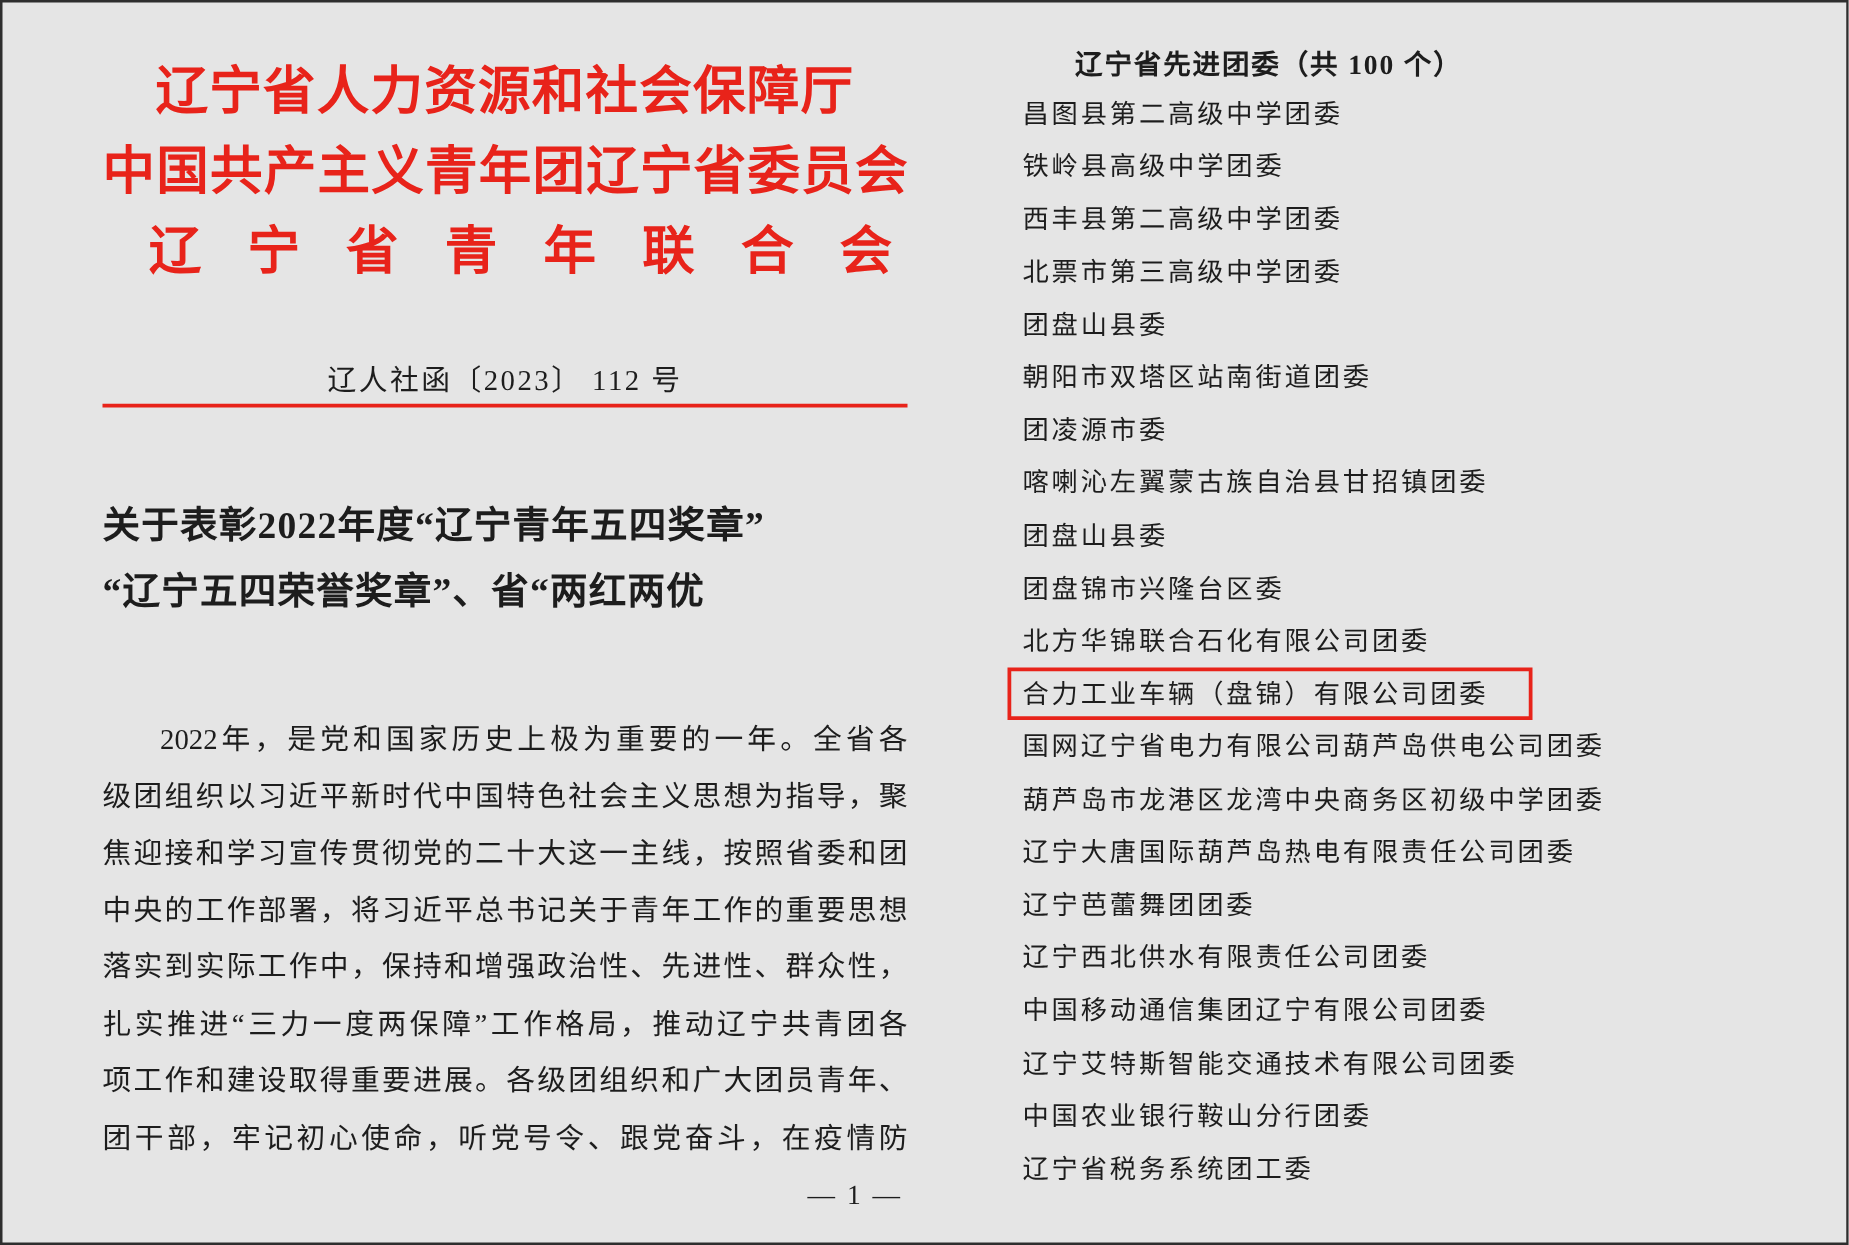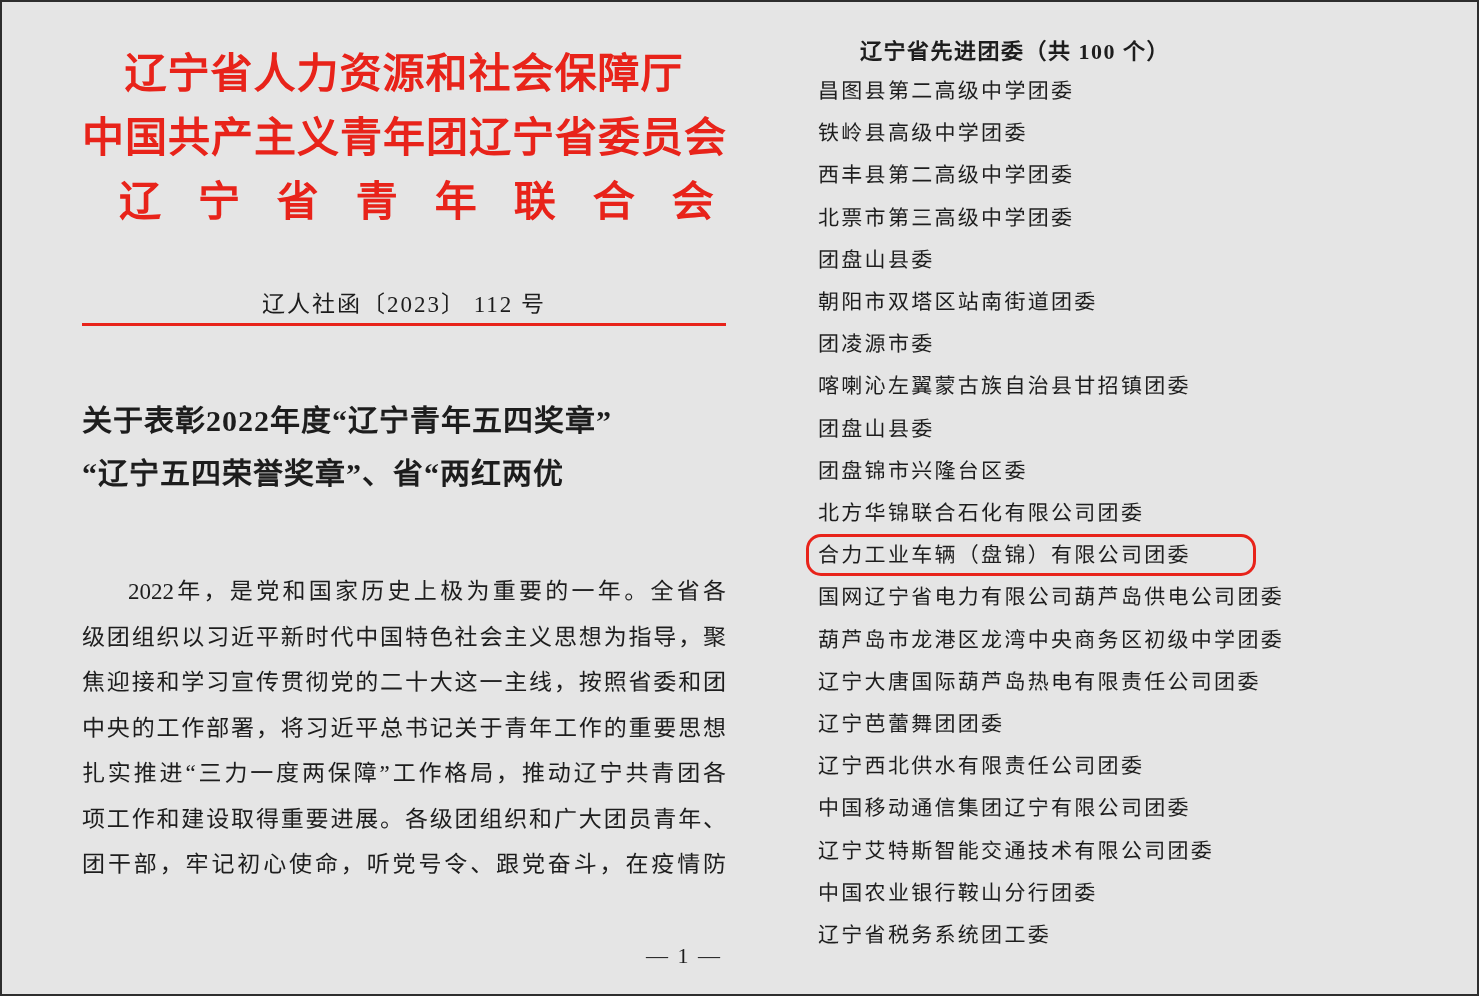--- a/index.html
+++ b/index.html
@@ -105,22 +105,22 @@
   .award-list { list-style: none; }
   .list-item {
     font-size: 21px;
     line-height: 42.2px;
     letter-spacing: 2.3px;
     white-space: nowrap;
   }
   .list-item .item-text { display: inline-block; }
   .list-item.highlighted .item-text {
     border: 3px solid var(--accent-red);
-    border-radius: 15px;
-    padding: 0 62px 0 9px;
+    border-radius: 0;
+    padding: 0 32px 0 9px;
     margin-left: -12px;
     line-height: 36px;
   }
 </style>
 </head>
 <body>
 
 <div class="canvas">
 
   <div class="left-page">
@@ -138,20 +138,21 @@
     <div class="doc-title">
       <div class="title-line">关于表彰2022年度“辽宁青年五四奖章”</div>
       <div class="title-line">“辽宁五四荣誉奖章”、省“两红两优</div>
     </div>
 
     <div class="doc-body">
       <div class="body-line indent">2022年，是党和国家历史上极为重要的一年。全省各</div>
       <div class="body-line">级团组织以习近平新时代中国特色社会主义思想为指导，聚</div>
       <div class="body-line">焦迎接和学习宣传贯彻党的二十大这一主线，按照省委和团</div>
       <div class="body-line">中央的工作部署，将习近平总书记关于青年工作的重要思想</div>
+      <div class="body-line">落实到实际工作中，保持和增强政治性、先进性、群众性，</div>
       <div class="body-line">扎实推进“三力一度两保障”工作格局，推动辽宁共青团各</div>
       <div class="body-line">项工作和建设取得重要进展。各级团组织和广大团员青年、</div>
       <div class="body-line">团干部，牢记初心使命，听党号令、跟党奋斗，在疫情防</div>
     </div>
 
     <div class="page-number">— 1 —</div>
   </div>
 
   <div class="right-page">
 

